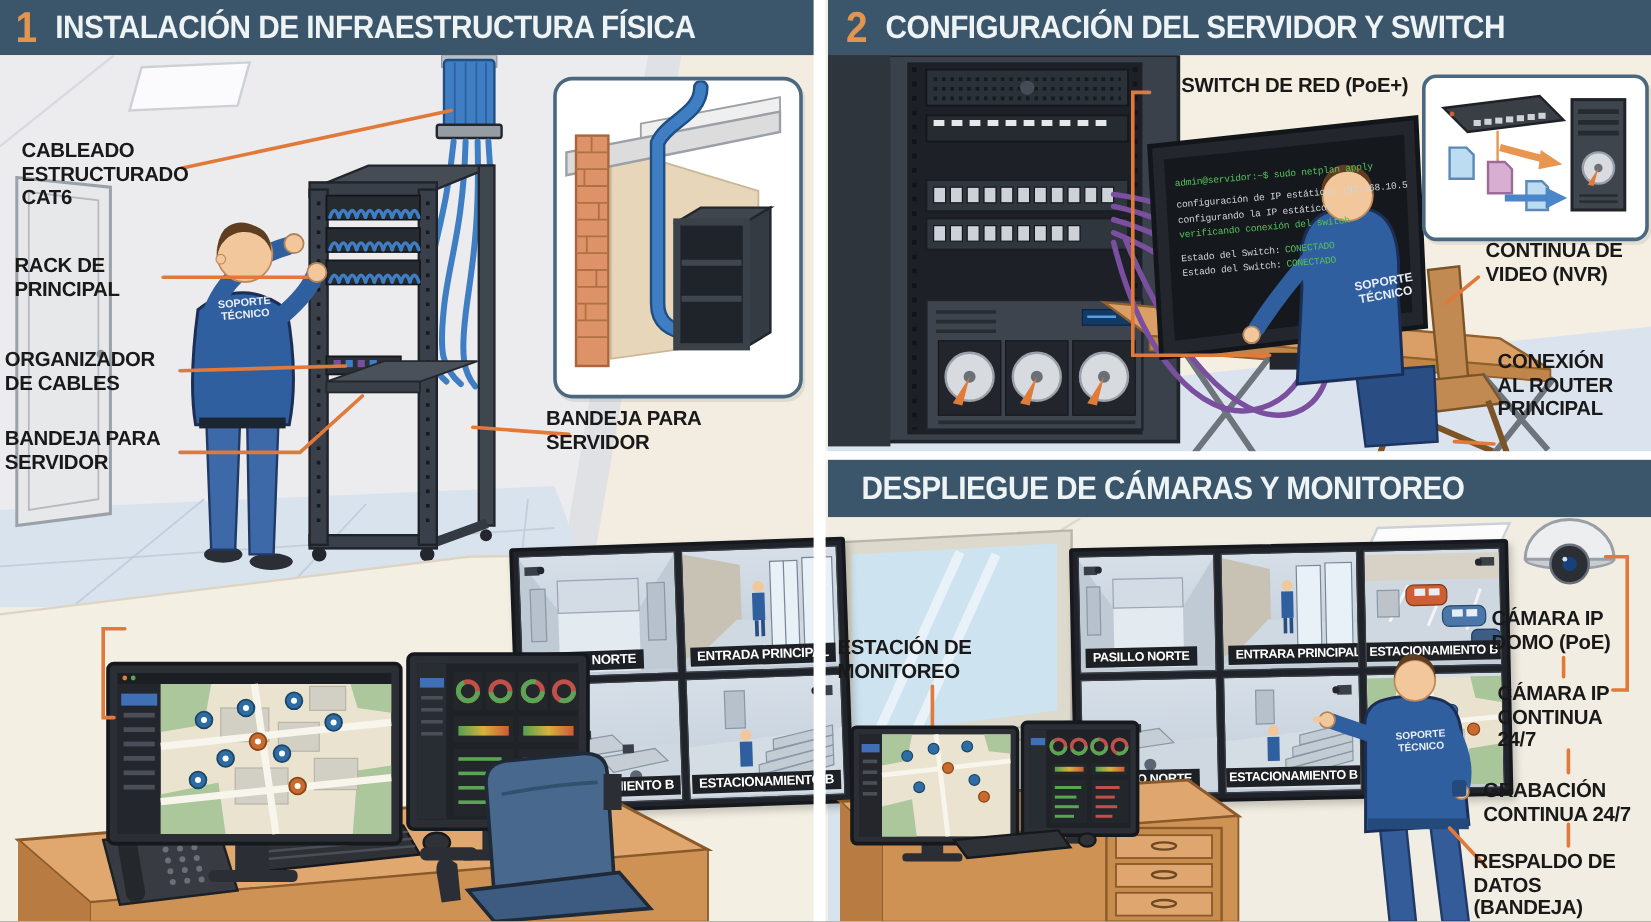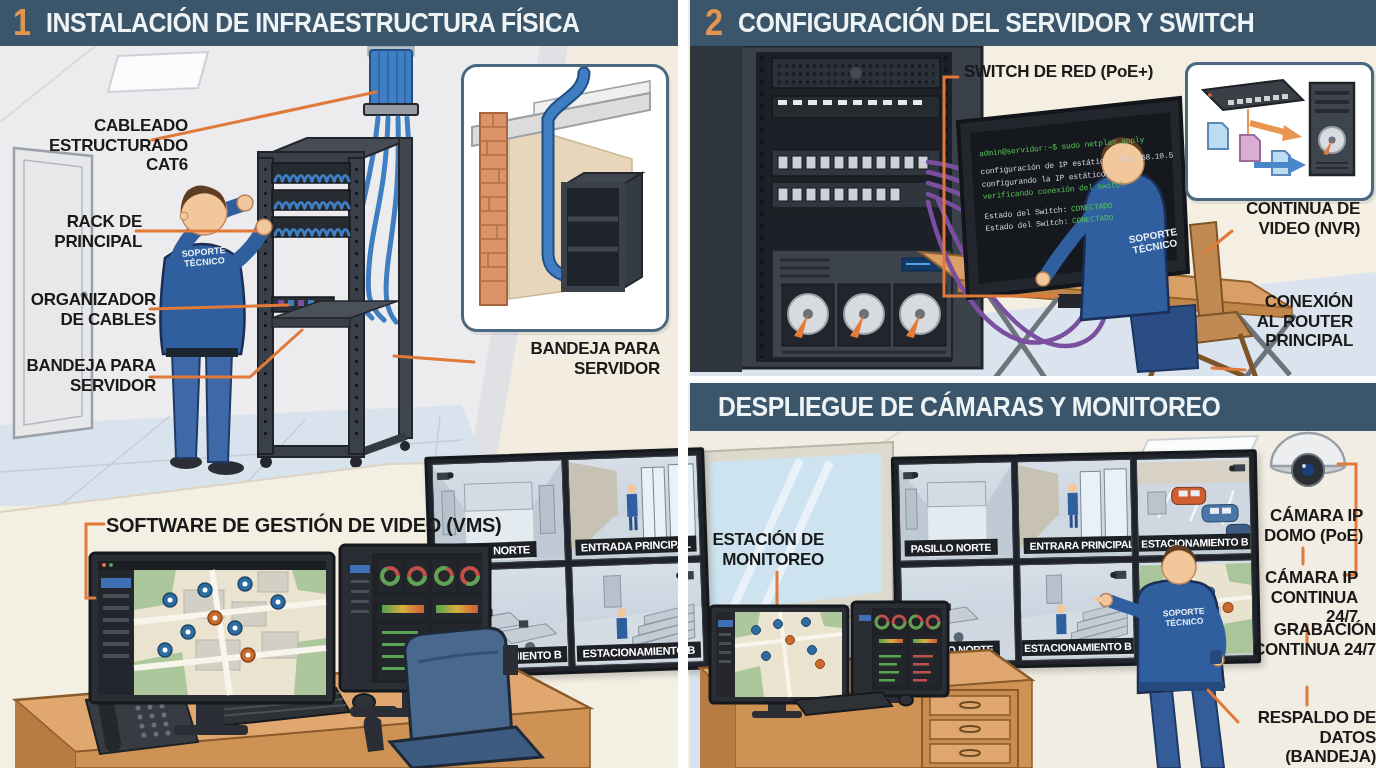--- a/index.html
+++ b/index.html
@@ -5,22 +5,22 @@
   html,body{margin:0;padding:0;background:#888;}
   .canvas{position:relative;width:1376px;height:768px;overflow:hidden;background:#f3eee2;
           font-family:"Liberation Sans",sans-serif;}
   .abs{position:absolute;}
   .hdr{position:absolute;background:#3b566b;color:#eef3f6;display:flex;align-items:center;
        gap:14px;font-weight:700;}
   .hnum{color:#e2954f;font-size:36px;line-height:1;transform:scaleX(.9);}
   .htitle{font-size:27px;letter-spacing:-.5px;white-space:nowrap;transform:scaleX(.92);
           transform-origin:left center;}
   .lbl{position:absolute;font-weight:700;font-size:17px;line-height:1.15;color:#191919;
-       text-align:right;white-space:pre-line;letter-spacing:-.3px;}
-  .lbl-left{text-align:left;}
+       text-align:left;white-space:pre-line;letter-spacing:-.3px;}
+  .lbl-left{text-align:center;}
   .lbl-big{font-size:20px;}
   .badge{position:absolute;color:#e8eef6;font-weight:700;text-align:center;
          white-space:pre-line;line-height:1.12;}
   .inset{position:absolute;background:#fff;border:3px solid #4a6880;border-radius:16px;
          box-shadow:2px 3px 0 rgba(90,90,80,.12);}
   .wall{position:absolute;background:#202329;border:3px solid #15181c;border-radius:3px;
         display:grid;gap:5px;padding:4px;box-shadow:3px 4px 6px rgba(60,60,55,.25);}
   .cam{position:relative;background:linear-gradient(#d6dfe8,#c2cdd8);overflow:hidden;
        border:1px solid #3a3f46;}
   .cam svg{position:absolute;left:0;top:0;width:100%;height:100%;}
@@ -956,26 +956,25 @@
 AL ROUTER
 PRINCIPAL</div>
 
   <div class="lbl" style="left:698px;top:530px;width:126px">ESTACIÓN DE
 MONITOREO</div>
   <div class="lbl" style="left:1243px;top:506px;width:120px">CÁMARA IP
 DOMO (PoE)</div>
   <div class="lbl" style="left:1248px;top:568px;width:110px">CÁMARA IP
 CONTINUA
 24/7</div>
-  <div class="lbl" style="left:1236px;top:620px;width:140px">GRABACIÓN
+  <div class="lbl" style="left:1236px;top:649px;width:140px">GRABACIÓN
 CONTINUA 24/7</div>
   <div class="lbl" style="left:1228px;top:708px;width:148px">RESPALDO DE
 DATOS (BANDEJA)</div>
 
-  <div class="lbl lbl-left lbl-big" style="left:106px;top:514px;width:410px">SOFTWARE DE GESTIÓN DE VIDEO (VMS)</div>
 
   <div class="badge" style="left:178px;top:247px;width:52px;font-size:9px;transform:rotate(-5deg)">SOPORTE
 TÉCNICO</div>
   <div class="badge" style="left:1114px;top:230px;width:80px;font-size:10px;transform:rotate(-10deg)">SOPORTE
 TÉCNICO</div>
   <div class="badge" style="left:1156px;top:608px;width:56px;font-size:8.5px;transform:rotate(-4deg)">SOPORTE
 TÉCNICO</div>
 
   <div class="abs" style="left:678px;top:0;width:10px;height:768px;background:#ffffff"></div>
   <div class="abs" style="left:688px;top:376px;width:688px;height:7px;background:#ffffff"></div>

